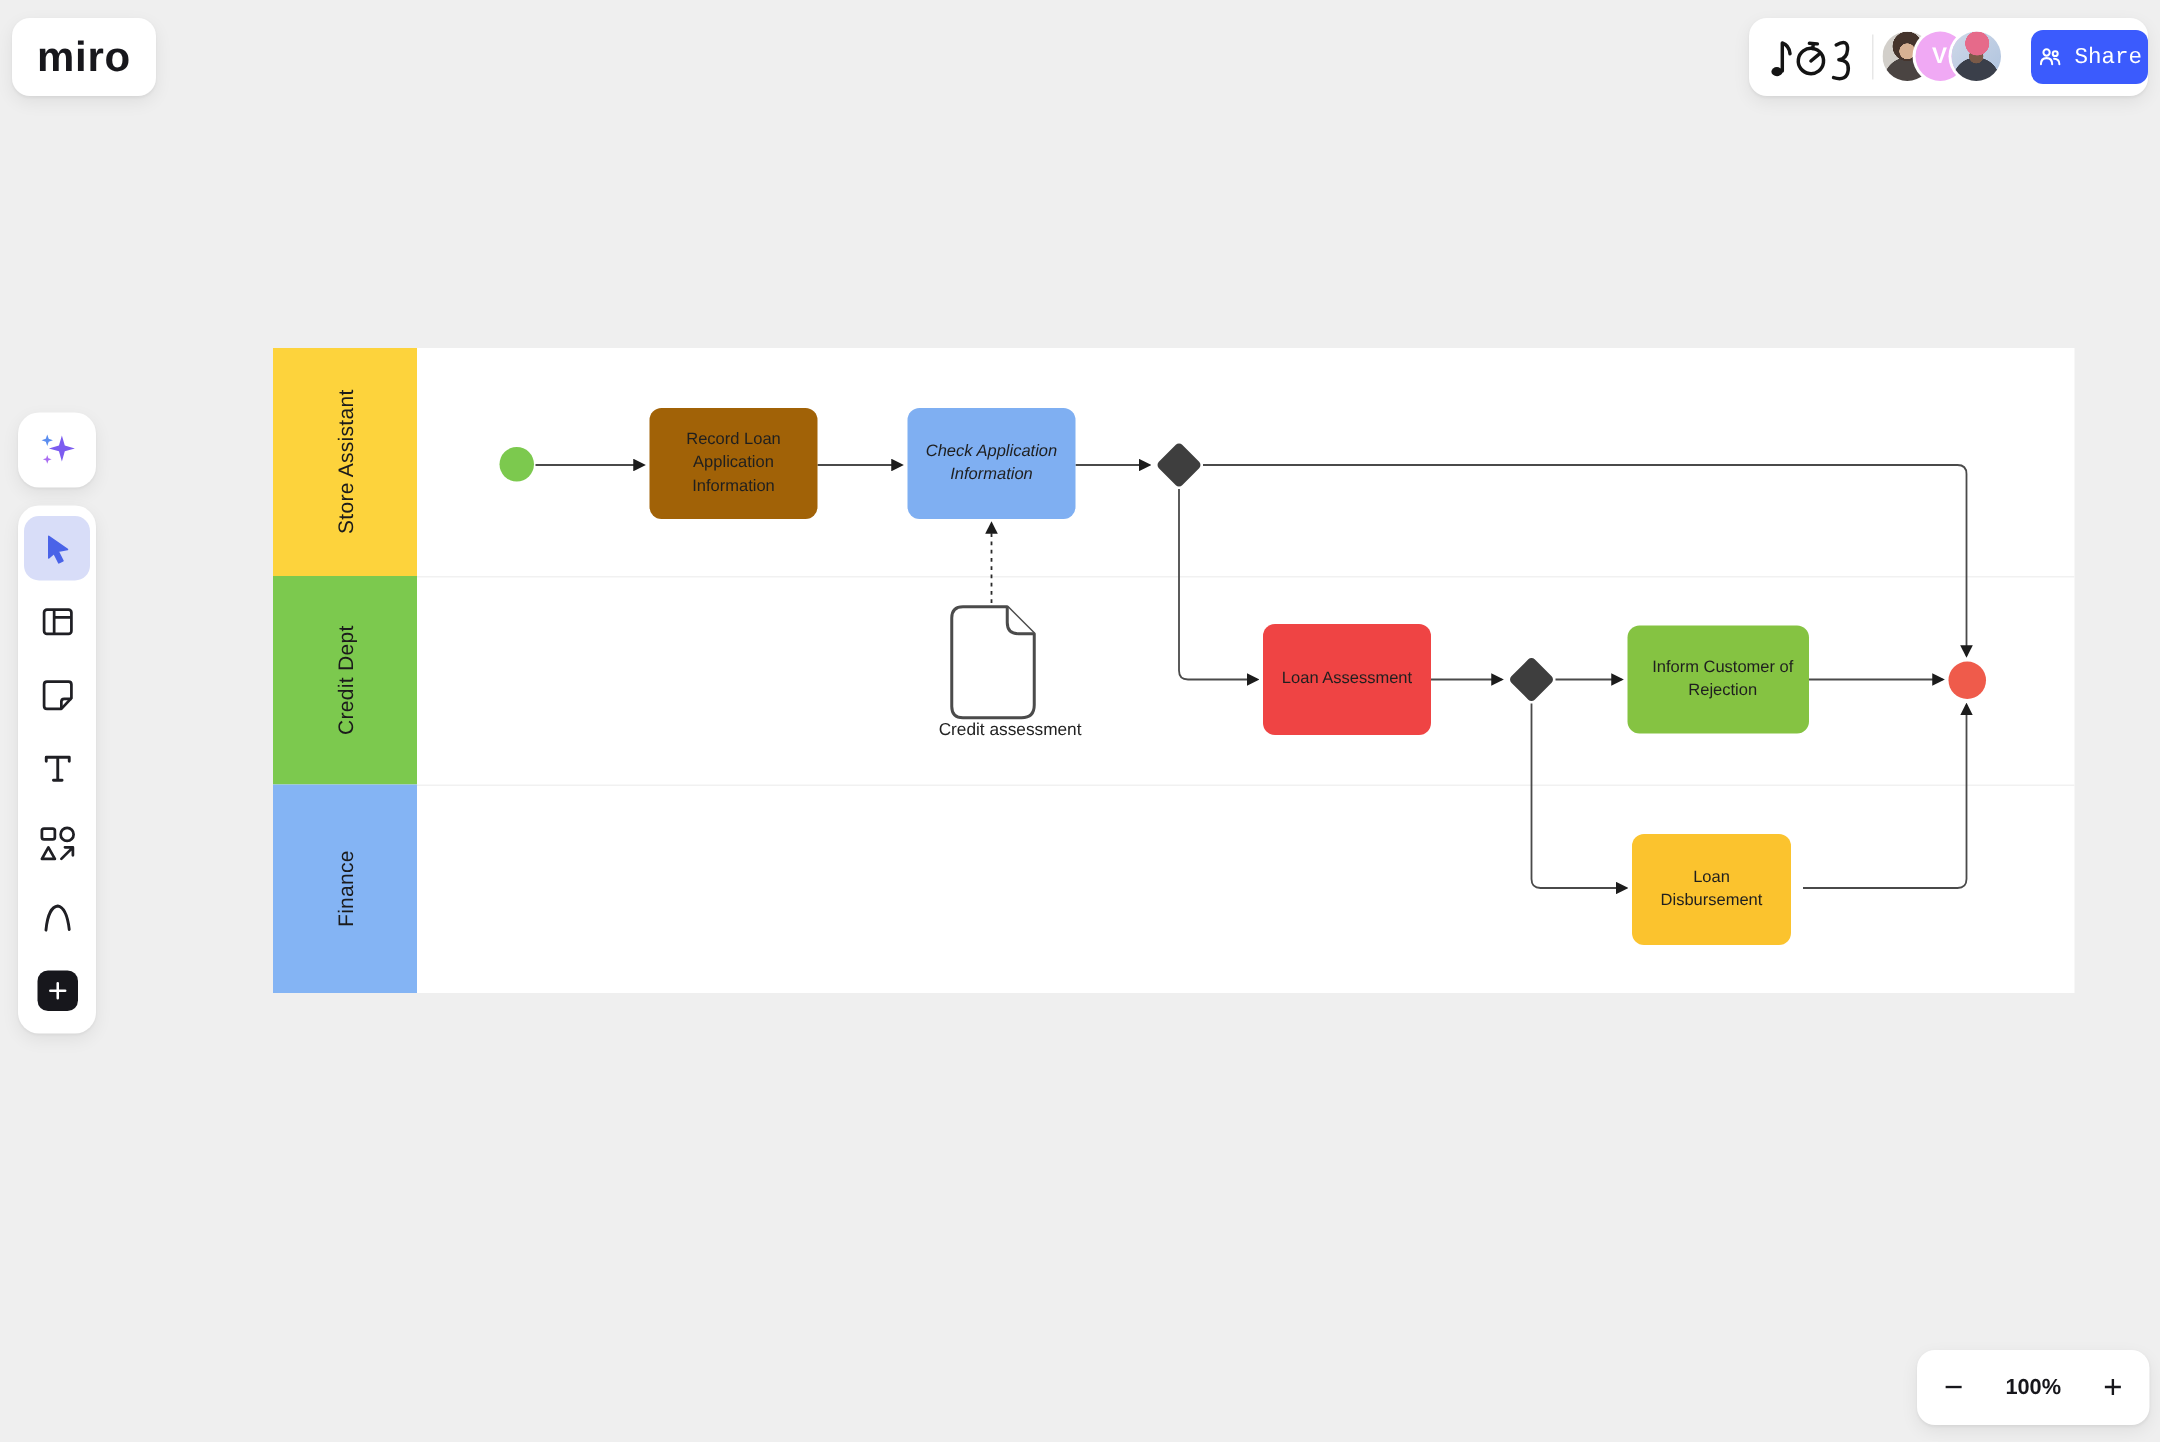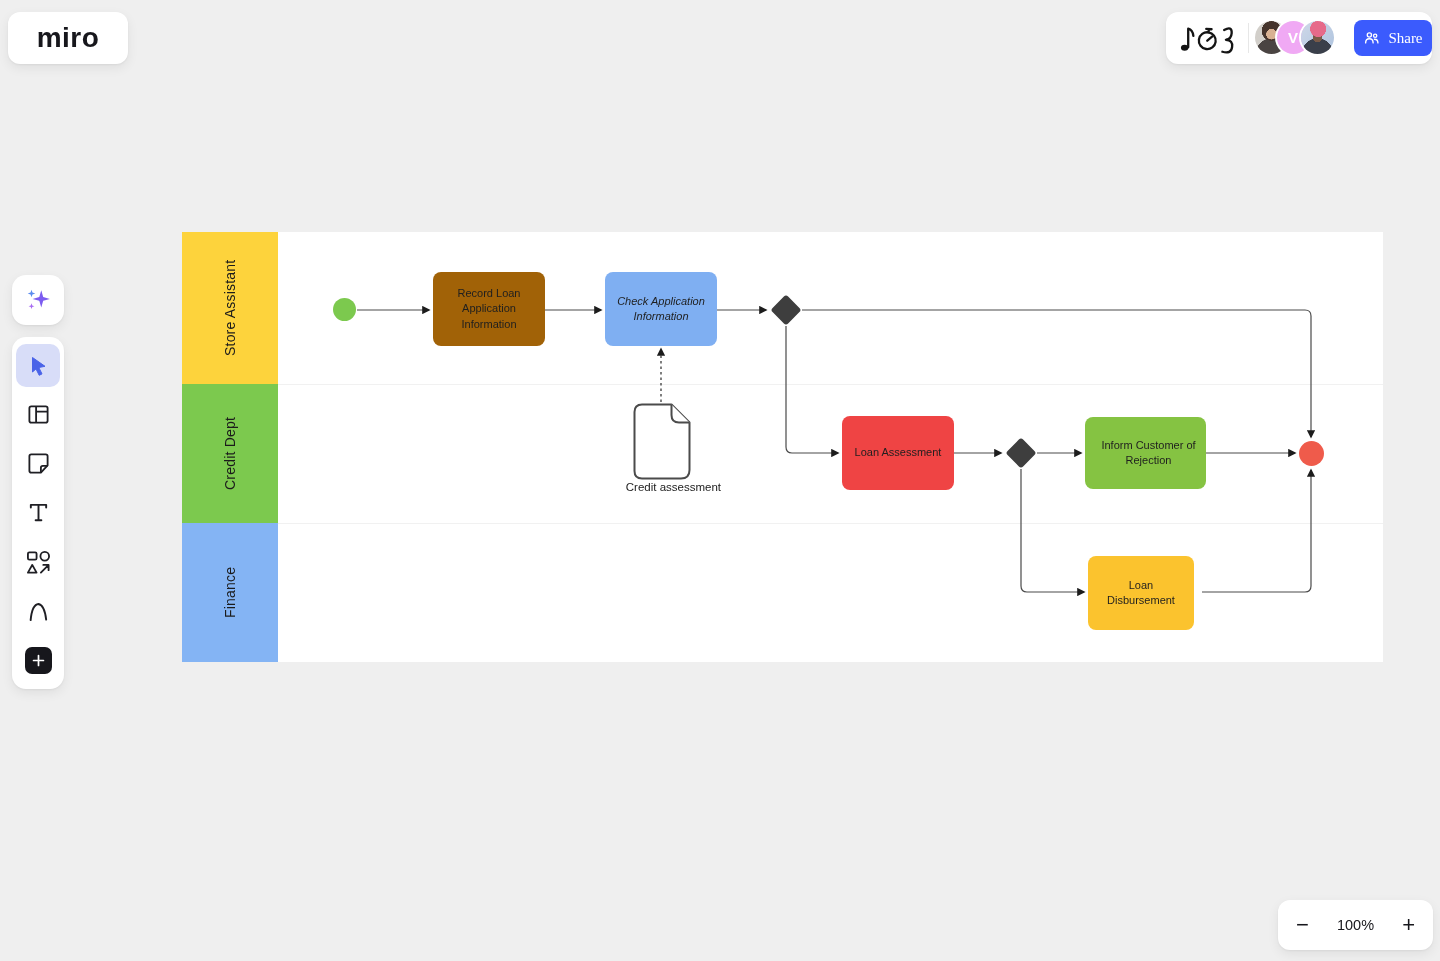--- a/index.html
+++ b/index.html
@@ -10,21 +10,21 @@
     color:#1c1c1e;
     position:relative;
   }
   .card {
     background:#fff;
     border-radius:12px;
     box-shadow:0 4px 12px rgba(0,0,0,.07), 0 1px 2px rgba(0,0,0,.05);
     position:absolute;
   }
   
-  .logo-card { left:8px; top:12px; width:120px; height:52px; display:flex; align-items:center; justify-content:center; }
+  .logo-card { left:8px; top:12px; width:96px; height:52px; display:flex; align-items:center; justify-content:center; }
   .logo-text { font-size:28px; font-weight:800; letter-spacing:.5px; color:#17171c; }
   
   .topbar-card { left:1166px; top:12px; width:266px; height:52px; display:flex; align-items:center; }
   .doodles { margin-left:12px; width:74px; height:40px; }
   .topbar-divider { width:1px; height:30px; background:#e7e7e7; margin-left:4px; }
   .avatars { position:relative; width:112px; height:34px; margin-left:4px; }
   .avatar {
     position:absolute; top:0; width:33px; height:33px; border-radius:50%;
     box-shadow:0 0 0 2px #fff; display:flex; align-items:center; justify-content:center;
   }
@@ -36,21 +36,21 @@
       #d2cfca; }
   .avatar-2 { left:24px; z-index:2; background:#F0A9F4; color:#fff; font-size:15px; font-weight:700; }
   .avatar-3 { left:48px; z-index:3;
     background:
       radial-gradient(circle at 52% 24%, #e66a8a 0 26%, transparent 27%),
       radial-gradient(circle at 50% 50%, #7a5a48 0 20%, transparent 21%),
       radial-gradient(circle at 50% 100%, #3a3f4a 0 42%, transparent 43%),
       linear-gradient(135deg,#cfd8e8,#aec3de); }
   .share-btn {
     margin-left:2px; width:88px; height:36px; border:none; border-radius:8px;
-    background:#3B5BFD; color:#fff; font-family:Liberation Serif, serif;
+    background:#3B5BFD; color:#fff; font-family:Liberation Mono, monospace;
     font-size:15px; display:flex; align-items:center; justify-content:center; gap:7px; cursor:pointer;
   }
   
   .ai-card { left:12px; top:275px; width:52px; height:50px; border-radius:14px; display:flex; align-items:center; justify-content:center; }
   .tools-card { left:12px; top:337px; width:52px; height:352px; border-radius:14px; padding:4px 0; display:flex; flex-direction:column; align-items:center; }
   .tool-btn {
     width:44px; height:44px; margin:3px 0; border-radius:10px; border:none; background:transparent;
     display:flex; align-items:center; justify-content:center; cursor:pointer;
   }
   .tool-btn.selected { background:#D8DDF8; }
@@ -70,21 +70,21 @@
     text-align:center; font-size:11px; line-height:1.4; color:#1f1f1f; padding:6px 10px;
   }
   .event { position:absolute; border-radius:50%; }
   .gateway { position:absolute; width:22px; height:22px; background:#3E3E3E; border-radius:3px; transform:rotate(45deg); }
   .doc-artifact { position:absolute; left:633px; top:403px; }
   .doc-label { position:absolute; left:601px; top:481px; width:120px; text-align:right; font-size:11.5px; color:#222; }
   .connectors { position:absolute; left:182px; top:232px; pointer-events:none; }
   
   .zoom-card { left:1278px; top:900px; width:155px; height:50px; display:flex; align-items:center; justify-content:space-between; padding:0 18px; }
   .zoom-btn { border:none; background:none; font-size:22px; font-weight:500; color:#17171c; cursor:pointer; line-height:1; font-family:"Liberation Sans",sans-serif; }
-  .zoom-level { font-size:14.5px; font-weight:400; color:#17171c; }
+  .zoom-level { font-size:14.5px; font-weight:700; color:#17171c; }
 </style>
 </head>
 <body>
 
 <div class="card logo-card">
   <span class="logo-text">miro</span>
 </div>
 
 <div class="card topbar-card">
   <svg class="doodles" viewBox="0 0 74 44" fill="none" stroke="#141414" stroke-width="2.6" stroke-linecap="round" stroke-linejoin="round">

